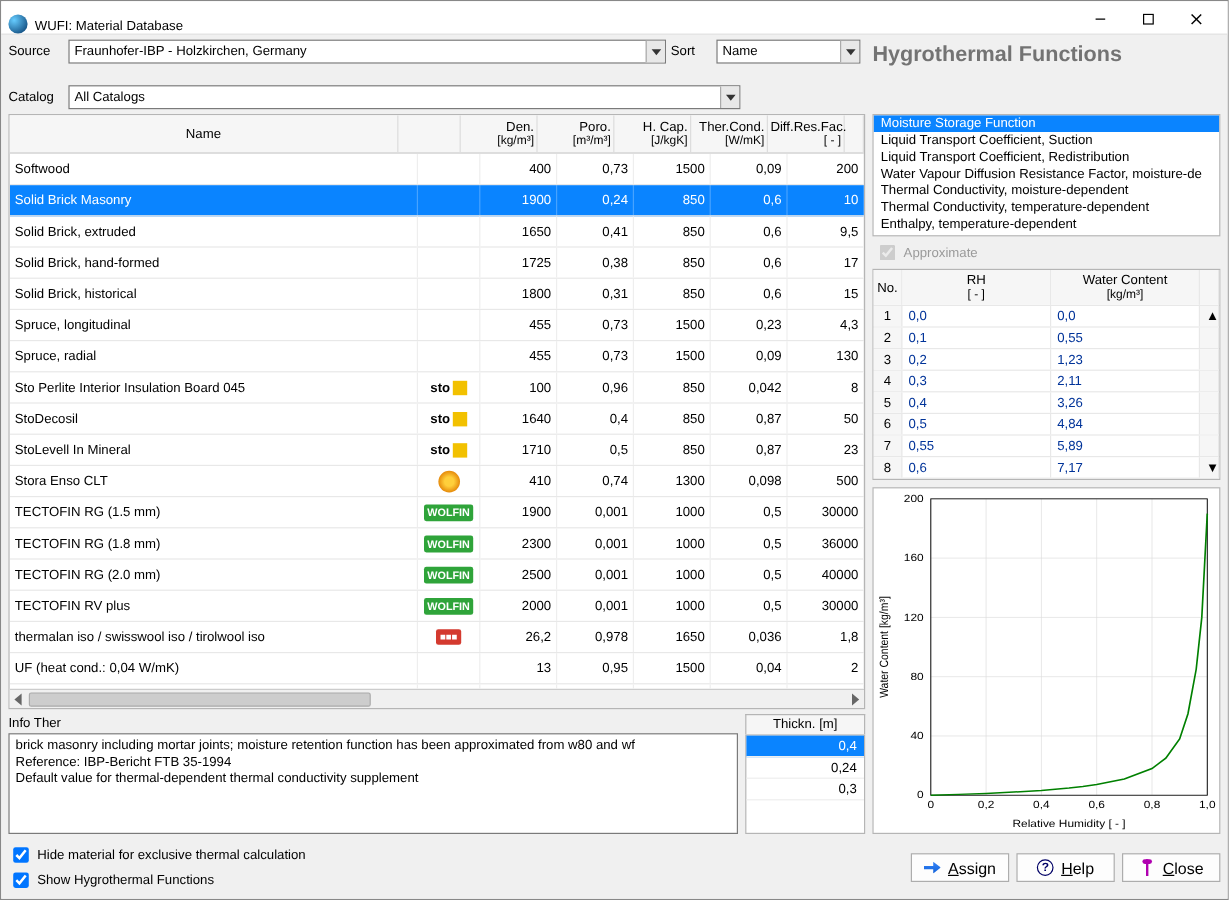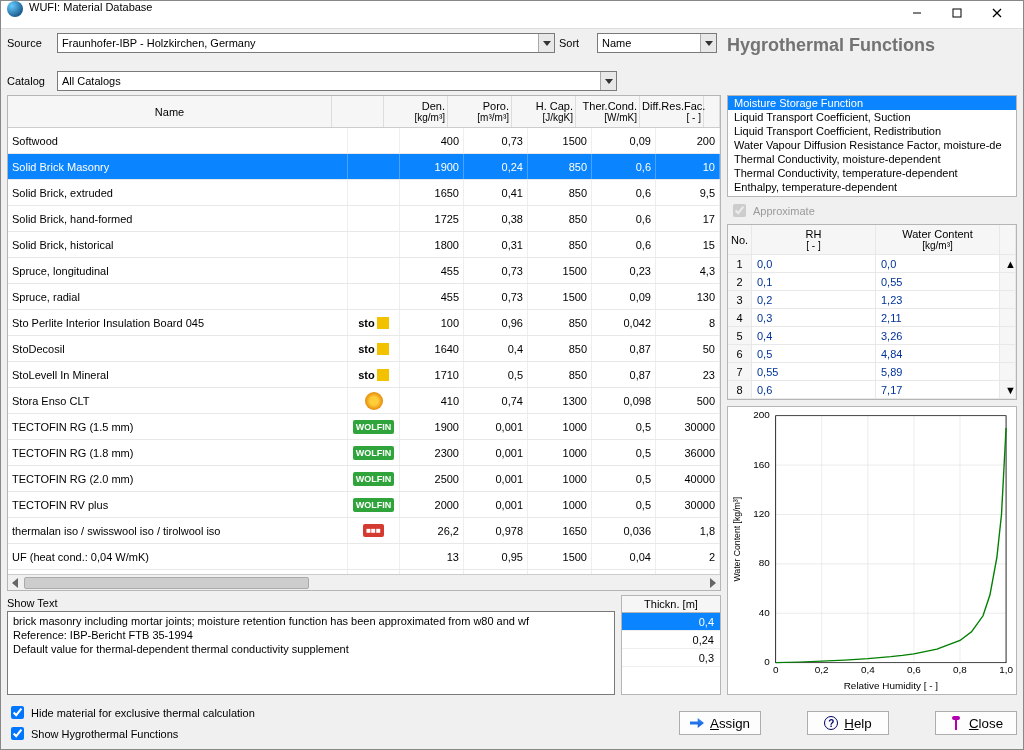--- a/index.html
+++ b/index.html
@@ -1,18 +1,18 @@
 <!DOCTYPE html>
 <html><head>
 <meta charset="utf-8">
 <style>
   * { box-sizing: border-box; }
   html, body { margin: 0; padding: 0; font-family: "Segoe UI", Tahoma, Arial, sans-serif; font-size: 11px; color: #000; background: #fff; }
   .window { width: 1024px; height: 750px; border: 1px solid #888; background: #f0f0f0; display: flex; flex-direction: column; }
-  .titlebar { height: 28px; background: #fff; display: flex; align-items: flex-start; padding: 0 6px; border-bottom: 1px solid #ddd; }
+  .titlebar { height: 28px; background: #fff; display: flex; align-items: flex-end; padding: 0 6px; border-bottom: 1px solid #ddd; }
   .titlebar .app-icon { width: 16px; height: 16px; border-radius: 50%; background: radial-gradient(circle at 30% 30%, #6cf, #036); margin-right: 6px; }
   .titlebar .title { flex: 1; }
   .winbtn { width: 40px; height: 24px; display: flex; align-items: center; justify-content: center; color: #333; }
   .client { flex: 1; display: flex; flex-direction: column; padding: 4px 6px 6px 6px; background: #f0f0f0; gap: 4px; min-height: 0; }
   .top-row { display: flex; gap: 10px; }
   .top-left { flex: 1; display: flex; flex-direction: column; gap: 18px; min-width: 0; }
   .top-right { width: 290px; display: flex; flex-direction: column; gap: 2px; }
   .form-row { display: flex; align-items: center; gap: 4px; }
   .form-row label { width: 46px; }
   .form-row .select, .form-row input[type=text] { flex: 1; }
@@ -80,21 +80,21 @@
   .dhead { height: 30px; }
   .dhead .u { font-size: 10px; }
 
   .chart { flex: 1; border: 1px solid #b5b5b5; background: #fff; margin-top: 6px; min-height: 0; }
   .chart svg { width: 100%; height: 100%; }
 
   .bottom { display: flex; align-items: center; gap: 8px; padding-top: 4px; }
   .checks { flex: 1; display: flex; flex-direction: column; gap: 2px; }
   .checks label { display: flex; align-items: center; gap: 4px; }
   .btnrow { display: flex; gap: 6px; }
-  .btn { height: 24px; min-width: 82px; background: #fdfdfd; border: 1px solid #adadad; display: inline-flex; align-items: center; justify-content: center; gap: 6px; padding: 0 10px; margin-left: 40px; }
+  .btn { height: 24px; min-width: 82px; background: #fdfdfd; border: 1px solid #adadad; display: inline-flex; align-items: center; justify-content: center; gap: 6px; padding: 0 10px; }
   .btn .ico { width: 14px; height: 14px; display: inline-block; }
   .ico.assign { background: linear-gradient(#3b8bff,#0b5bd3); clip-path: polygon(0 40%,55% 40%,55% 15%,100% 50%,55% 85%,55% 60%,0 60%); }
   .ico.help { border: 1.5px solid #006; border-radius: 50%; position: relative; }
   .ico.help::after { content: "?"; position:absolute; inset:0; display:flex; align-items:center; justify-content:center; font-size:10px; color:#006; font-weight:bold; }
   .ico.close { position: relative; }
   .ico.close::before { content:""; position:absolute; left:6px; top:0; width:2px; height:14px; background:#b000b0; }
   .ico.close::after { content:""; position:absolute; left:3px; top:0; width:8px; height:4px; background:#b000b0; border-radius:2px; }
   .underline-first::first-letter { text-decoration: underline; }
   
   .grid-body::-webkit-scrollbar { width: 16px; }
@@ -377,21 +377,21 @@
             </div>
           <div class="hscroll">
             <div class="tri l"></div>
             <div class="thumb"></div>
             <div class="tri r"></div>
           </div>
         </div>
 
         <div class="info-row">
           <div class="info-left">
-            <div class="lbl">Show Text</div>
+            <div class="lbl">Info Ther</div>
             <div class="info-text" id="info-text">
                 <div>brick masonry including mortar joints; moisture retention function has been approximated from w80 and wf</div>
                 <div>Reference: IBP-Bericht FTB 35-1994</div>
                 <div>Default value for thermal-dependent thermal conductivity supplement</div>
               </div>
           </div>
           <div class="thk">
             <div class="lbl">Thickn. [m]</div>
             <div class="thk-list" id="thk-list">
                 <div class="thk-item sel">0,4</div>

